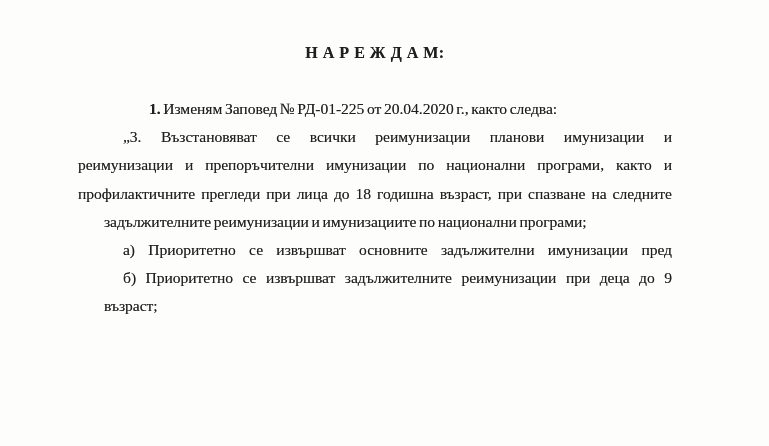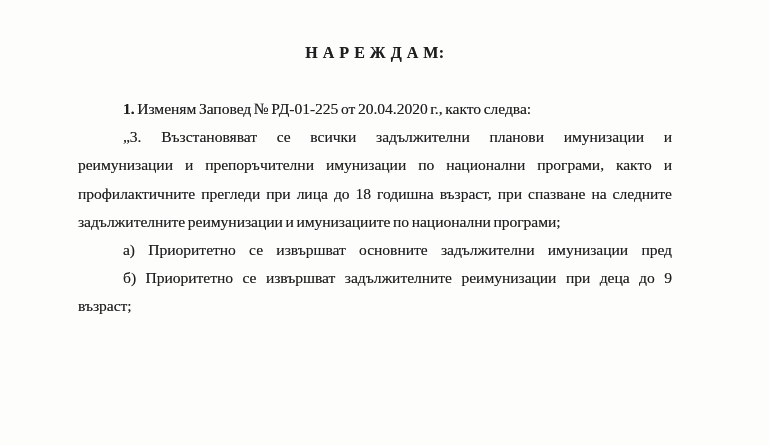--- a/index.html
+++ b/index.html
@@ -48,33 +48,34 @@
     text-align-last: justify;
     word-spacing: -1.2px;
     letter-spacing: -0.05px;
   }
   .line.first {
     text-indent: 45px;
   }
   .line.last {
     text-align: center;
     text-align-last: left;
+    margin-left: 26px;
   }
   .prefix-bold {
     font-weight: 700;
   }
 </style>
 </head>
 <body>
 
 <div class="page">
   <div class="doc-title">Н А Р Е Ж Д А М:</div>
   <div class="doc-body">
       <div class="line first last"><span class="prefix prefix-bold">1.</span> <span>Изменям Заповед № РД-01-225 от 20.04.2020 г., както следва:</span></div>
-      <div class="line first"><span class="prefix">„3.</span> <span>Възстановяват се всички задължителни планови имунизации и</span></div>
+      <div class="line first"><span class="prefix">„3.</span> <span>Възстановяват се всички реимунизации планови имунизации и</span></div>
       <div class="line">реимунизации и препоръчителни имунизации по национални програми, както и</div>
       <div class="line">профилактичните прегледи при лица до 18 годишна възраст, при спазване на следните</div>
       <div class="line last">задължителните реимунизации и имунизациите по национални програми;</div>
       <div class="line first"><span class="prefix">а)</span> <span>Приоритетно се извършват основните задължителни имунизации пред</span></div>
       <div class="line first"><span class="prefix">б)</span> <span>Приоритетно се извършват задължителните реимунизации при деца до 9</span></div>
       <div class="line last">възраст;</div>
     </div>
 </div>
 
 </body></html>

